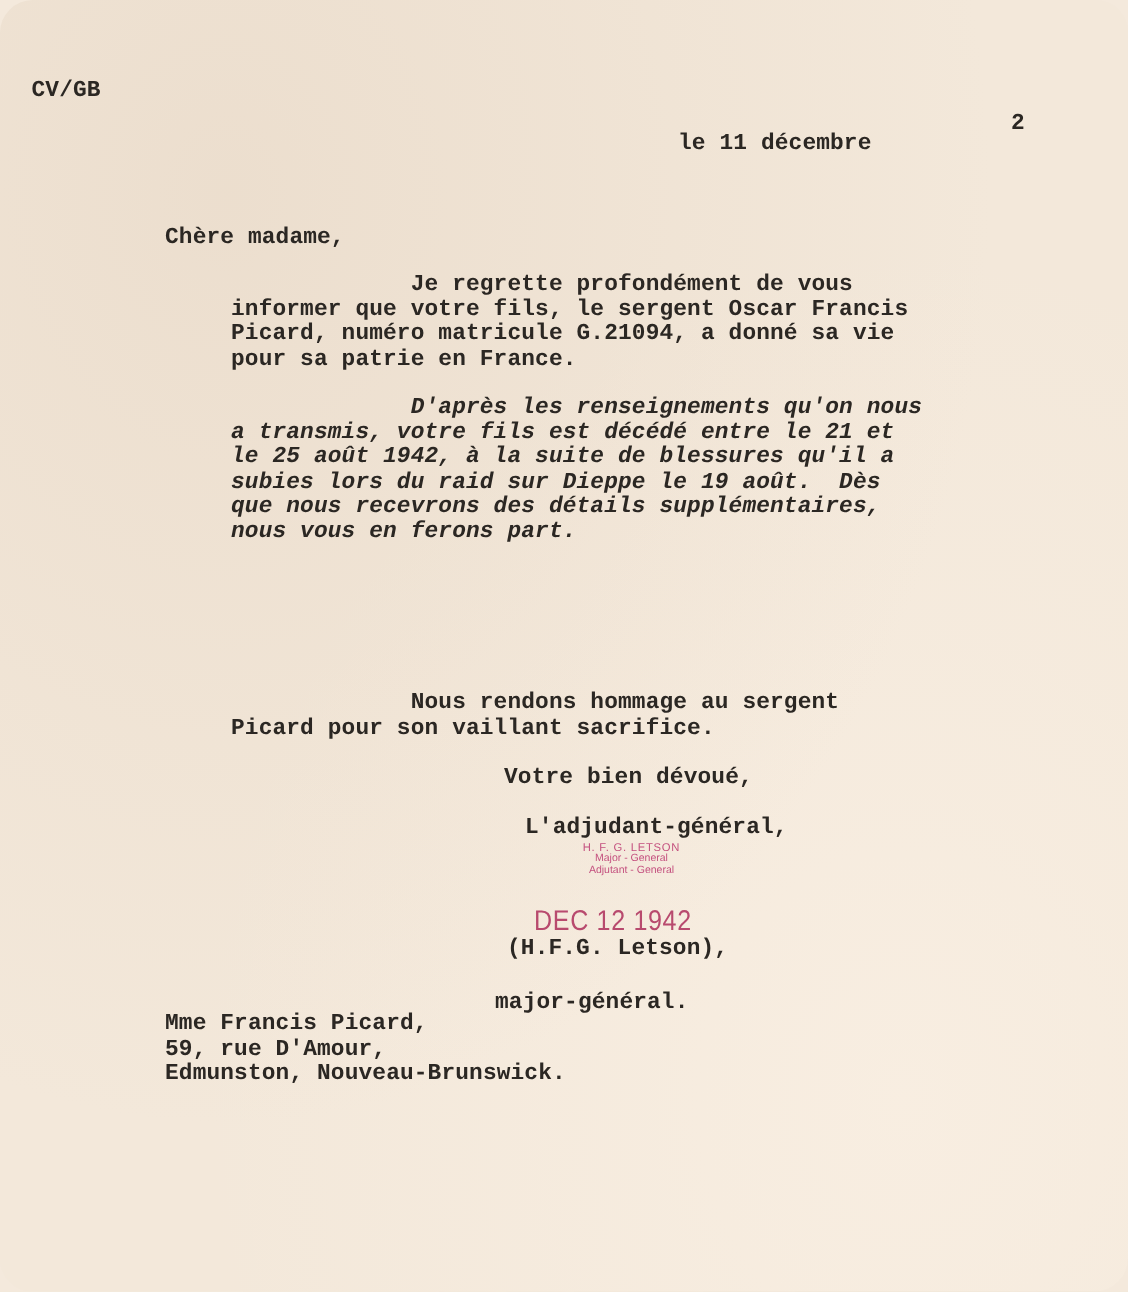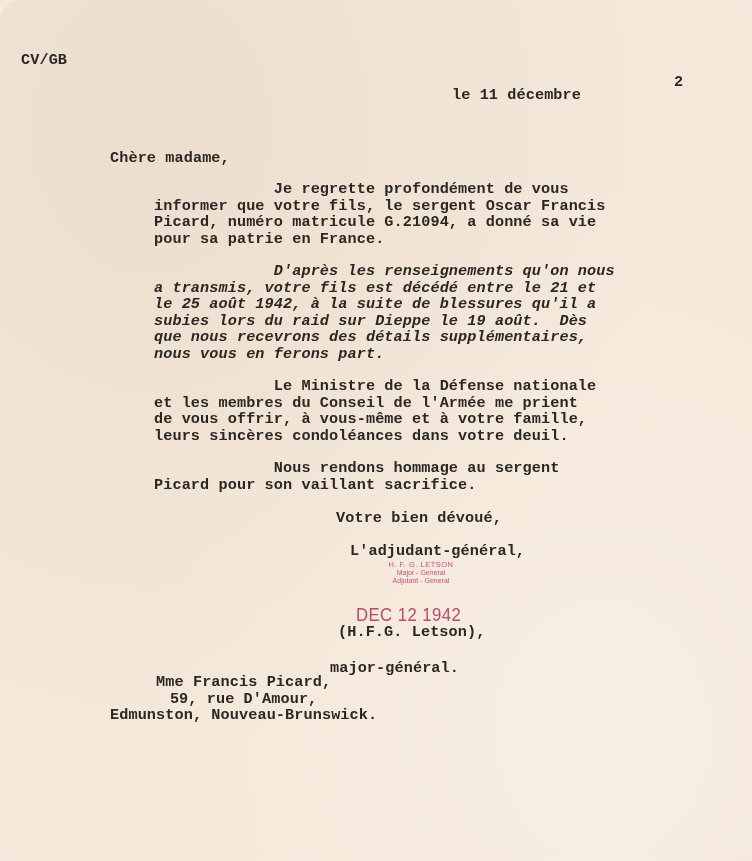--- a/index.html
+++ b/index.html
@@ -62,21 +62,21 @@
       top: 604px;
       font-family: "Liberation Sans", "DejaVu Sans", sans-serif;
       font-size: 19px;
       color: #b84a6e;
       letter-spacing: 0.5px;
       transform: scaleX(0.88);
       transform-origin: left top;
     }
     .sig-name { left: 338px; top: 624px; }
     .sig-rank { left: 330px; top: 640px; margin-top: 20px; }
-    .address { left: 110px; top: 674px; text-align: center; }
+    .address { left: 110px; top: 674px; }
   </style>
 </head>
 <body>
 
 <div class="paper">
 
   <div class="tw ref">CV/GB</div>
   <div class="tw date">le 11 décembre</div>
   <div class="tw pagenum">2</div>
 
@@ -85,24 +85,20 @@
   <div class="tw para p1">             Je regrette profondément de vous
 informer que votre fils, le sergent Oscar Francis
 Picard, numéro matricule G.21094, a donné sa vie
 pour sa patrie en France.</div>
   <div class="tw para p2">             D'après les renseignements qu'on nous
 a transmis, votre fils est décédé entre le 21 et
 le 25 août 1942, à la suite de blessures qu'il a
 subies lors du raid sur Dieppe le 19 août.  Dès
 que nous recevrons des détails supplémentaires,
 nous vous en ferons part.</div>
-  <div class="tw para p3">             Le Ministre de la Défense nationale
-et les membres du Conseil de l'Armée me prient
-de vous offrir, à vous-même et à votre famille,
-leurs sincères condoléances dans votre deuil.</div>
   <div class="tw para p4">             Nous rendons hommage au sergent
 Picard pour son vaillant sacrifice.</div>
 
   <div class="tw closing">Votre bien dévoué,</div>
   <div class="tw title">L'adjudant-général,</div>
 
   <div class="stamp">
     <div class="name">H. F. G. LETSON</div>
     <div class="rank">Major - General</div>
     <div class="rank">Adjutant - General</div>

